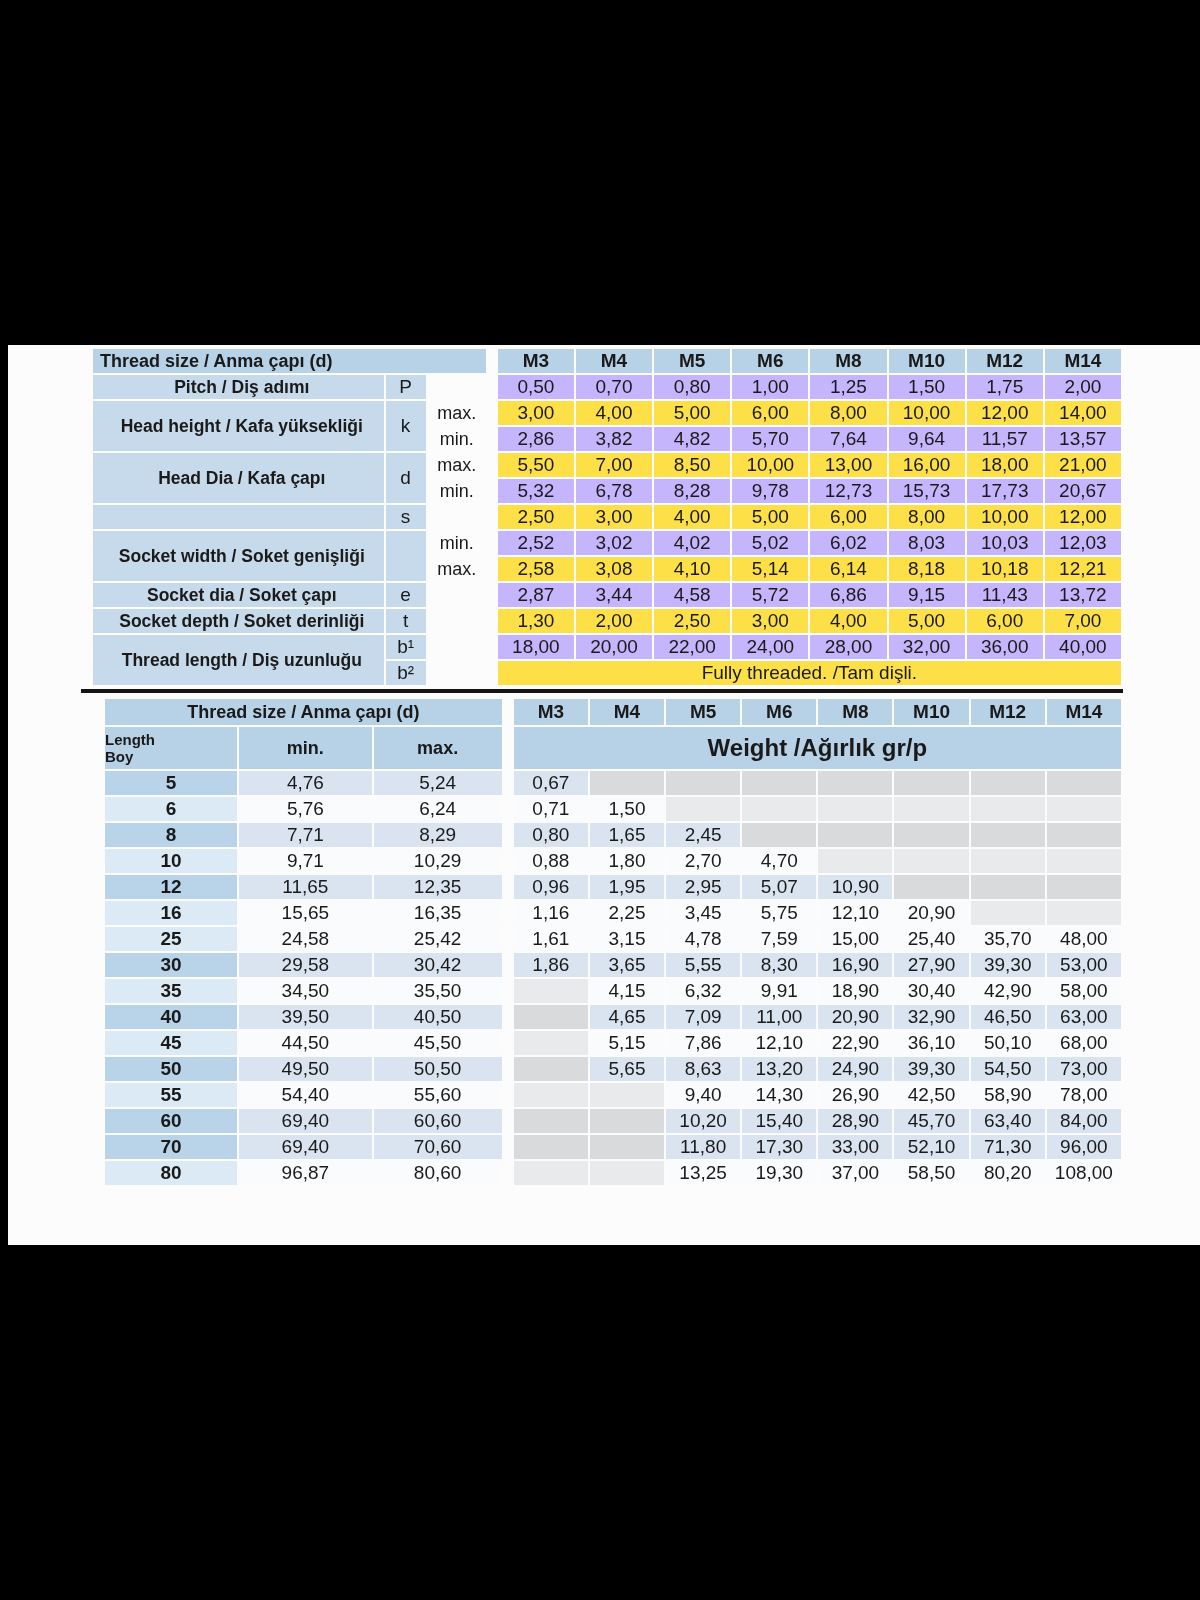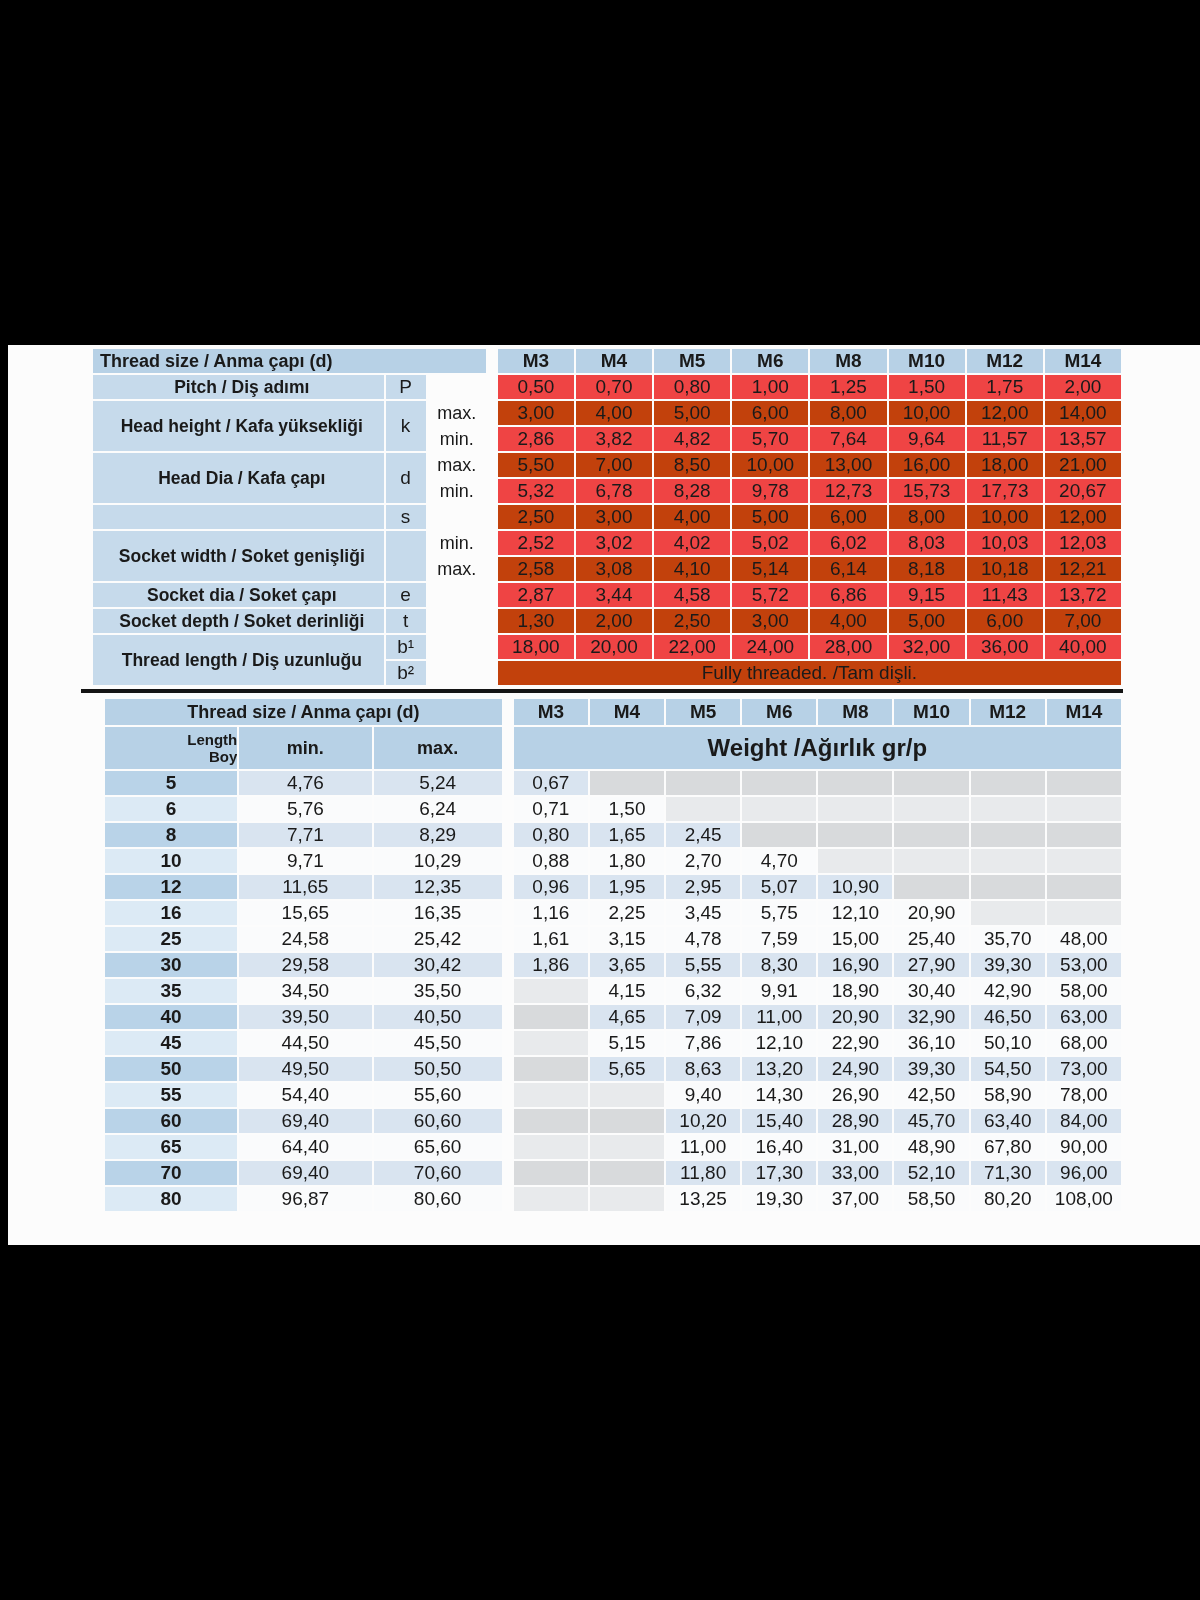--- a/index.html
+++ b/index.html
@@ -20,26 +20,26 @@
   #weight-table{position:absolute;left:95px;top:352px;width:1020px;}
   .divider{position:absolute;left:73px;top:344px;width:1042px;height:4px;background:#141414;}
 
   .lbl{background:var(--labelblue);font-weight:bold;text-align:center;padding-left:7px;font-size:17.5px;}
   .hdr{background:var(--hdrblue);font-weight:bold;}
   .corner{text-align:left;padding-left:7px;font-size:18px;}
   .size{text-align:center;font-size:19px;}
   .sym{background:var(--labelblue);text-align:center;font-size:19px;}
   .mod{text-align:center;font-size:18px;}
   .val{text-align:center;font-size:19px;}
-  .sA{background:#ef4444;}
-  .sB{background:#c2410c;margin-top:28px;}
+  .sA{background:#c4b5fd;}
+  .sB{background:#fde047;margin-top:28px;}
   .gap{background:transparent;}
 
   .wt-corner{background:var(--hdrblue);font-weight:bold;text-align:center;font-size:18px;}
-  .len-hdr{background:var(--hdrblue);font-weight:bold;text-align:right;font-size:15px;line-height:1.15;}
+  .len-hdr{background:var(--hdrblue);font-weight:bold;text-align:left;font-size:15px;line-height:1.15;}
   .minmax-hdr{background:var(--hdrblue);font-weight:bold;text-align:center;font-size:18px;}
   .weight-hdr{background:var(--hdrblue);font-weight:bold;text-align:center;font-size:24px;}
   tr.subhdr td{height:42px;}
   tr.hdr1 td{height:26px;}
   .len{font-weight:bold;font-size:19px;text-align:center;}
   .lenA{background:#b9d3e8;}
   .lenB{background:#dceaf5;}
   .wA{background:#d9e4f0;}
   .wB{background:#fafbfc;}
   .eA{background:#d8dadc;}
@@ -469,34 +469,20 @@
             <td class="eA"></td>
             <td class="eA"></td>
             <td class="val wA">10,20</td>
             <td class="val wA">15,40</td>
             <td class="val wA">28,90</td>
             <td class="val wA">45,70</td>
             <td class="val wA">63,40</td>
             <td class="val wA">84,00</td>
           </tr>
           <tr>
-            <td class="len lenB">65</td>
-            <td class="val wB">64,40</td>
-            <td class="val wB">65,60</td>
-            <td class="gap"></td>
-            <td class="eB"></td>
-            <td class="eB"></td>
-            <td class="val wB">11,00</td>
-            <td class="val wB">16,40</td>
-            <td class="val wB">31,00</td>
-            <td class="val wB">48,90</td>
-            <td class="val wB">67,80</td>
-            <td class="val wB">90,00</td>
-          </tr>
-          <tr>
             <td class="len lenA">70</td>
             <td class="val wA">69,40</td>
             <td class="val wA">70,60</td>
             <td class="gap"></td>
             <td class="eA"></td>
             <td class="eA"></td>
             <td class="val wA">11,80</td>
             <td class="val wA">17,30</td>
             <td class="val wA">33,00</td>
             <td class="val wA">52,10</td>

